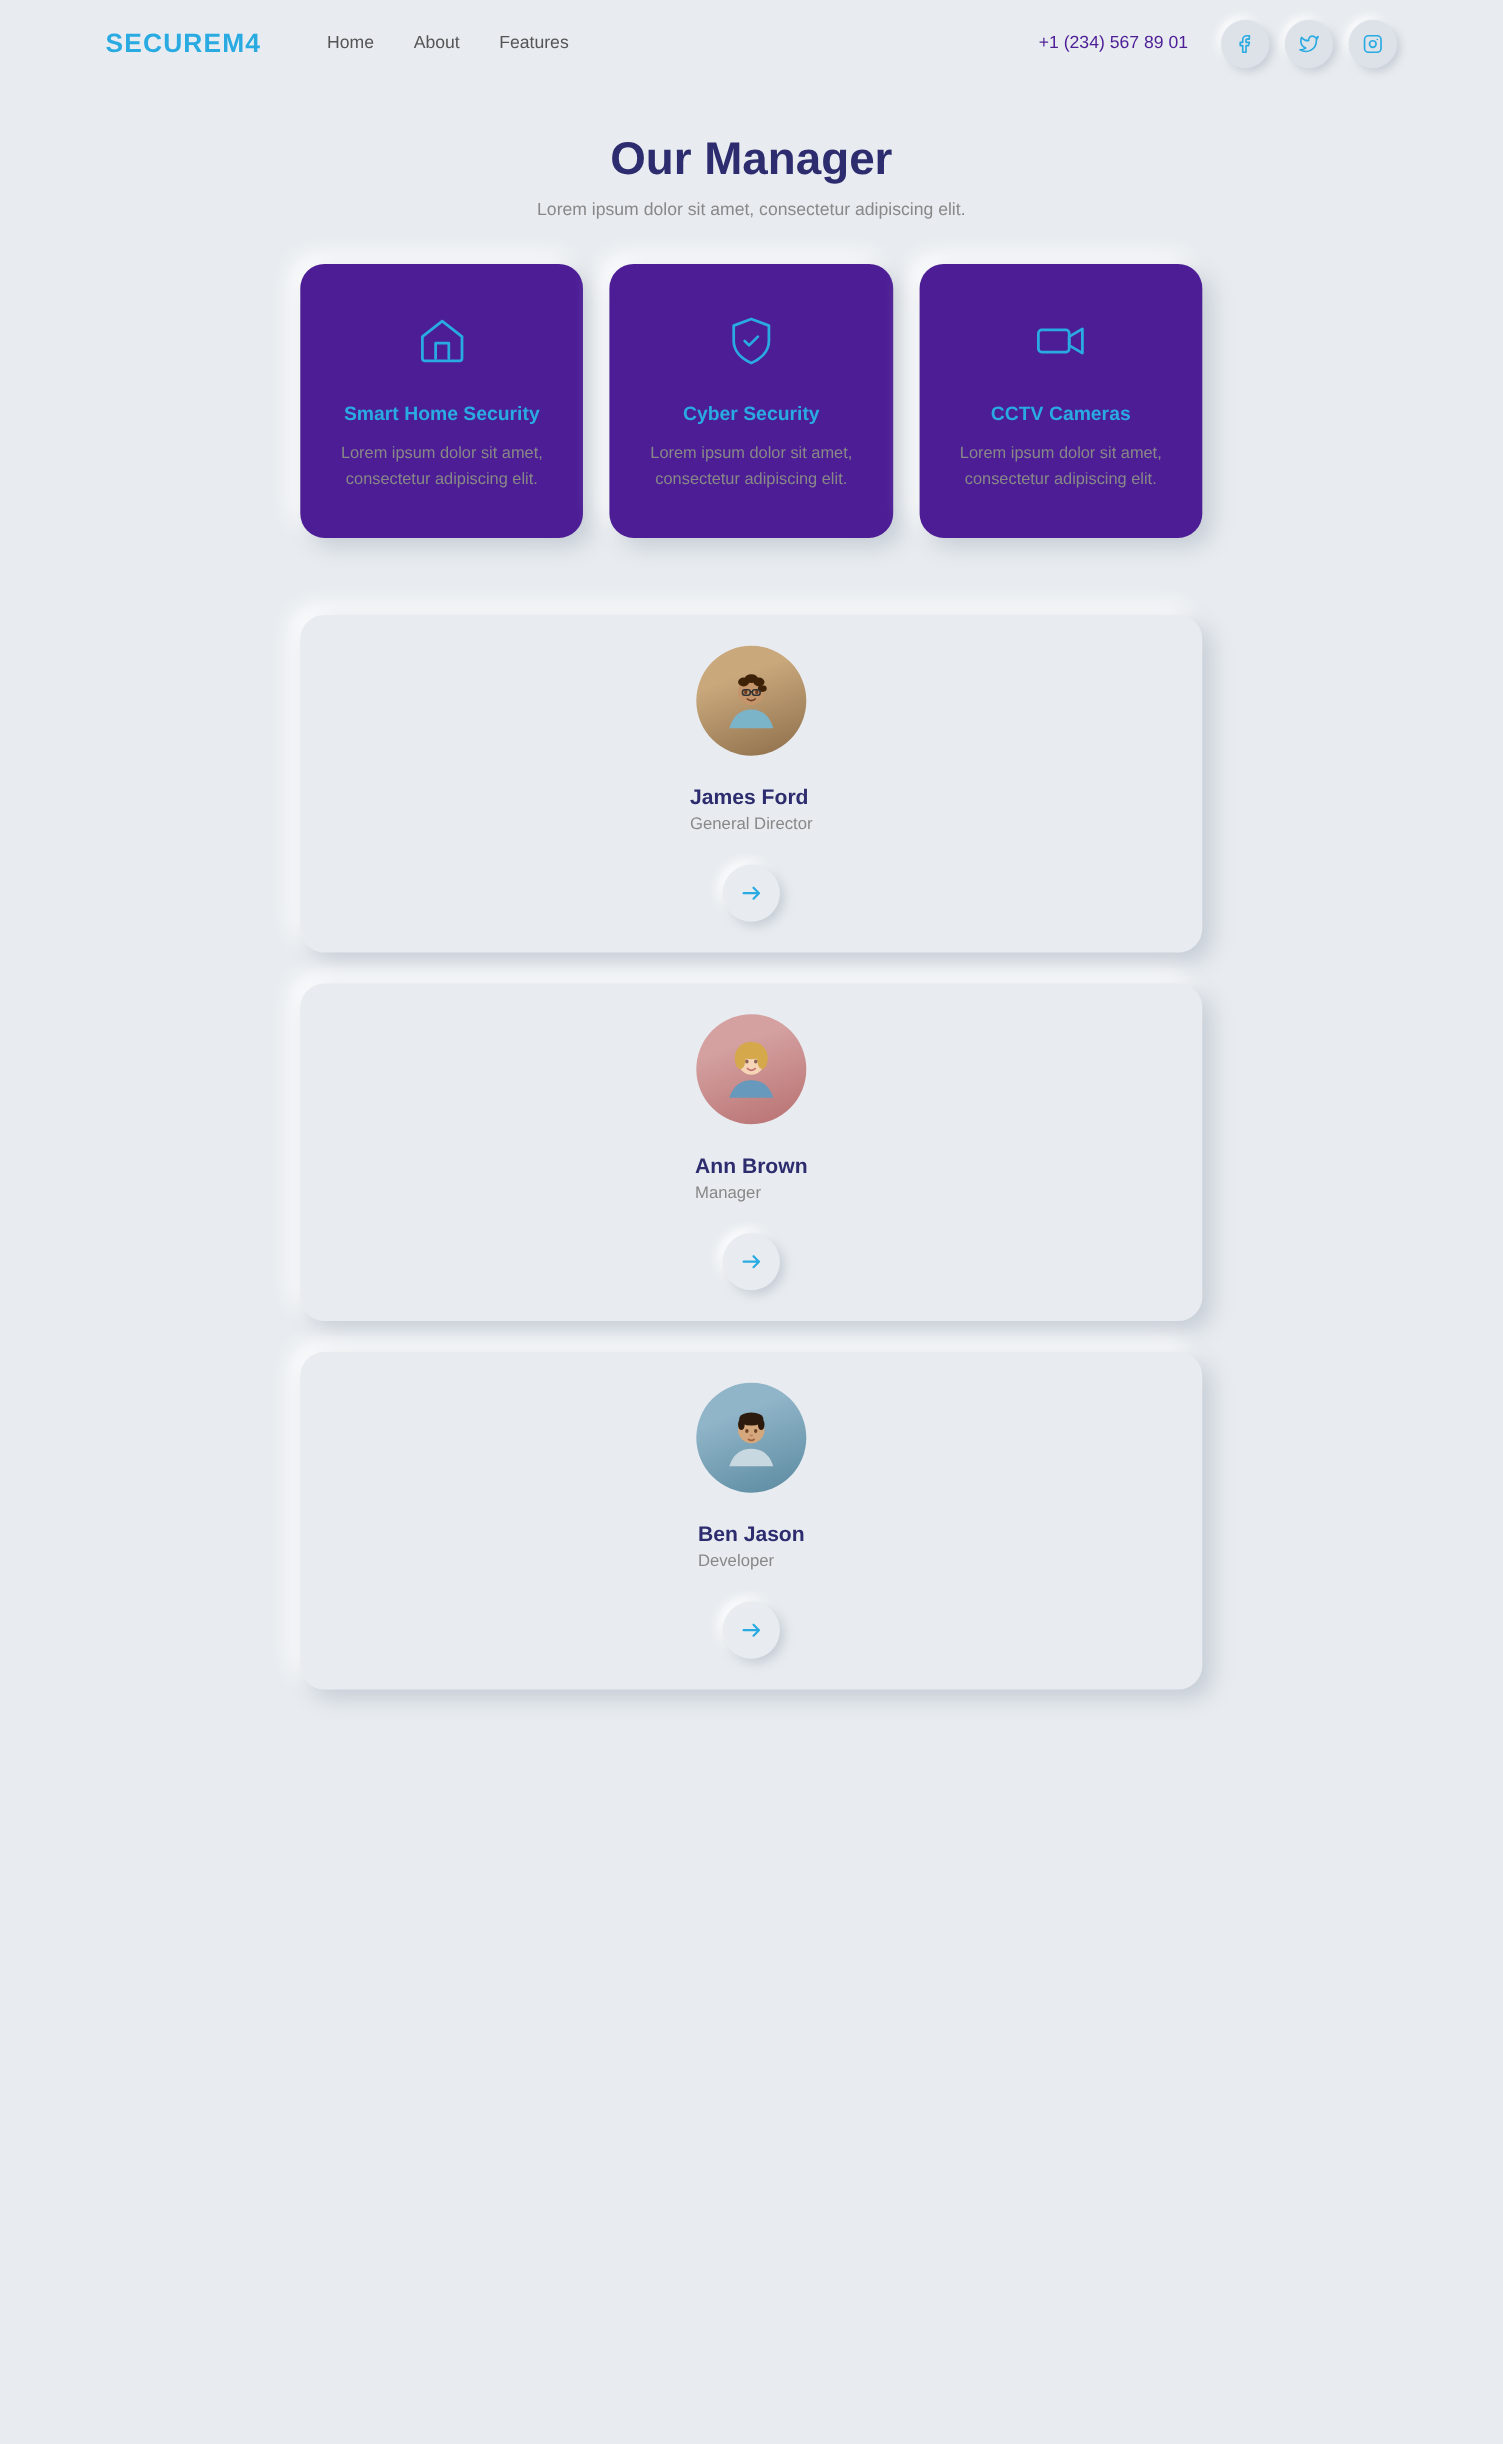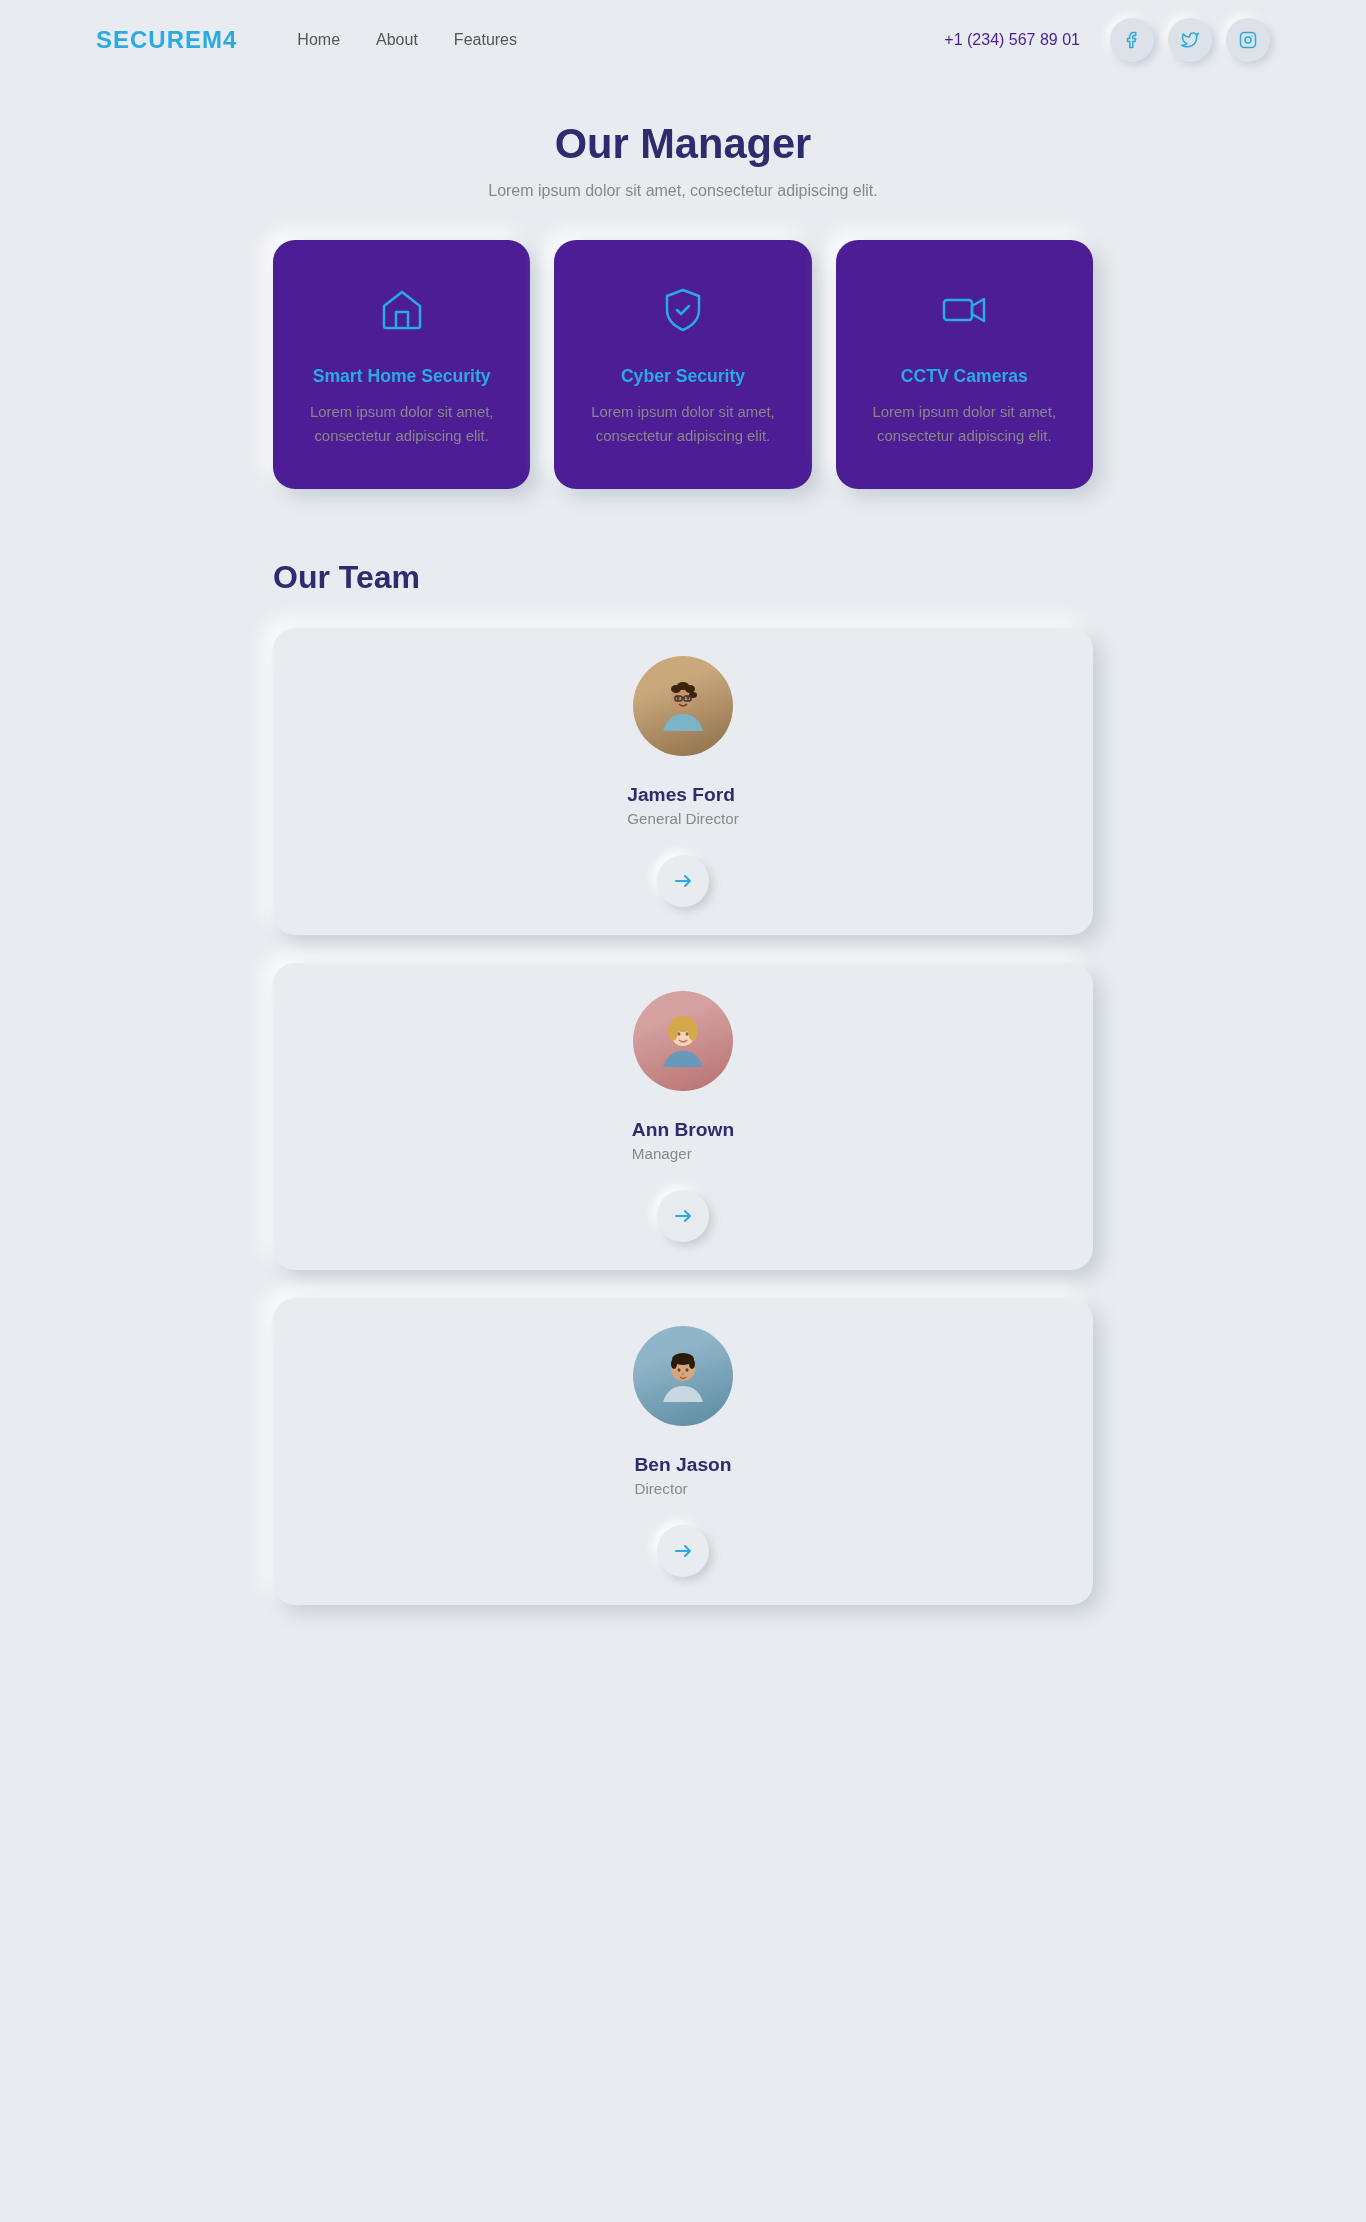--- a/index.html
+++ b/index.html
@@ -265,21 +265,20 @@
           </svg>
         </span>
         <div class="feature-title">CCTV Cameras</div>
         <div class="feature-desc">Lorem ipsum dolor sit amet, consectetur adipiscing elit.</div>
       </div>
 
     </div>
   </section>
 
   <section class="team-section">
-    <h2 class="team-title">Our Team</h2>
 
     <div class="team-cards">
 
       <div class="team-card">
         <div class="avatar-placeholder avatar-1">
           <svg width="60" height="60" viewBox="0 0 60 60" fill="none">
 
             <circle cx="30" cy="22" r="12" fill="#c4956a"></circle>
 
             <ellipse cx="23" cy="13" rx="5" ry="4" fill="#3d2208"></ellipse>
@@ -354,21 +353,21 @@
 
             <ellipse cx="30" cy="28" rx="1.5" ry="1" fill="#c08060"></ellipse>
 
             <path d="M27 31 Q30 34 33 31" stroke="#a06040" stroke-width="1.5" fill="none"></path>
 
             <path d="M10 56 Q15 40 30 40 Q45 40 50 56" fill="#c8d8e0"></path>
           </svg>
         </div>
         <div class="team-info">
           <div class="team-name">Ben Jason</div>
-          <div class="team-role">Director</div>
+          <div class="team-role">Developer</div>
         </div>
         <button class="team-arrow-btn">
           <svg width="22" height="22" viewBox="0 0 22 22" fill="none">
             <path d="M4 11h14M13 6l5 5-5 5" stroke="#29abe2" stroke-width="2" stroke-linecap="round" stroke-linejoin="round"></path>
           </svg>
         </button>
       </div>
 
     </div>
   </section>

